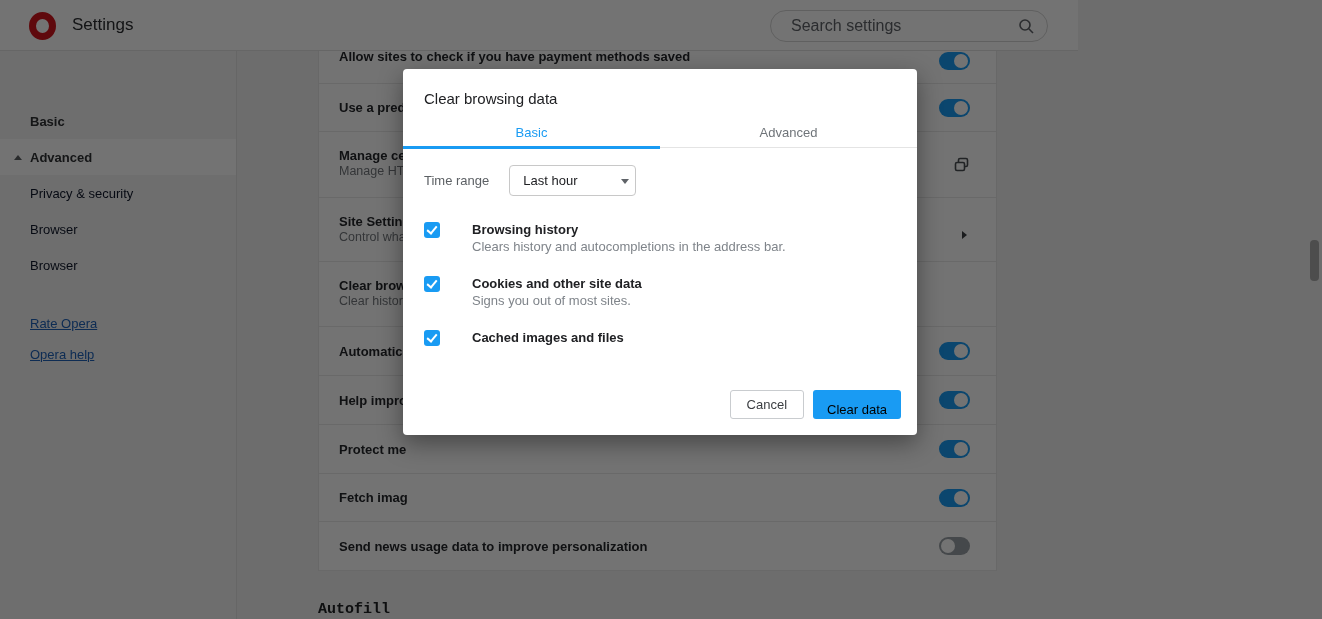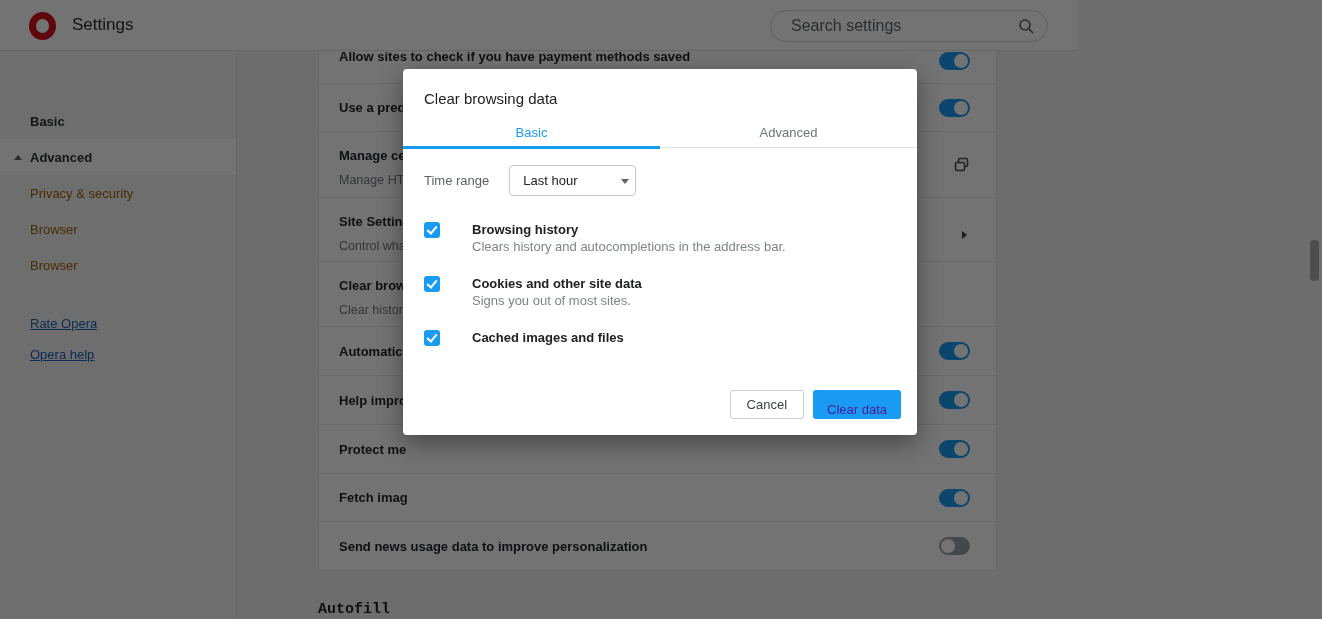--- a/index.html
+++ b/index.html
@@ -39,21 +39,21 @@
   .search-icon{ margin-right:12px; display:flex; }
 
   
   .sidebar{
     position:absolute; left:0; top:51px; width:237px; height:568px;
     background:#f4f4f4; border-right:1px solid #e2e2e2; z-index:1;
   }
   .side-nav{ margin-top:52px; }
   .side-item{
     height:36px; display:flex; align-items:center; padding-left:30px;
-    font-size:13px; color:#a16207; position:relative; cursor:pointer;
+    font-size:13px; color:#0f172a; position:relative; cursor:pointer;
   }
   .side-item.bold{ font-weight:bold; color:#2f3134; }
   .side-item.selected{ background:#ffffff; }
   .caret-up{
     position:absolute; left:14px; top:16px; width:0; height:0;
     border-left:4px solid transparent; border-right:4px solid transparent;
     border-bottom:5px solid #5c6063;
   }
   .side-links{ margin-top:25px; }
   .side-link{
@@ -65,21 +65,21 @@
   .card{
     position:absolute; left:318px; top:51px; width:679px; background:#fff;
     border-left:1px solid #e6e6e6; border-right:1px solid #e6e6e6; z-index:1;
   }
   .row{
     position:relative; border-bottom:1px solid #e9e9e9;
     display:flex; align-items:center; justify-content:space-between;
     padding:0 26px 0 20px; font-size:13px; color:#24262a;
   }
   .row-label{ font-weight:600; line-height:17px; }
-  .row-sub{ font-weight:400; color:#73777c; margin-top:9px; line-height:15px; font-size:12.5px; }
+  .row-sub{ font-weight:400; color:#73777c; margin-top:0; line-height:15px; font-size:12.5px; }
   .row.two{ align-items:flex-start; padding-top:15px; }
   .row-first{ height:33px; }
   .row-first .row-label{ position:absolute; left:20px; top:-3px; white-space:nowrap; }
   .row-first .toggle{ position:absolute; right:26px; top:1px; }
 
   .toggle{
     width:31px; height:18px; border-radius:9px; background:var(--accent);
     position:relative; flex:none; cursor:pointer;
   }
   .toggle::after{
@@ -145,21 +145,21 @@
     border:solid #fff; border-width:0 2px 2px 0; transform:rotate(40deg);
   }
   .check-text{ margin-left:20px; }
   .check-label{ font-weight:600; color:#202124; line-height:17px; }
   .check-desc{ color:#7f848a; line-height:17px; }
   .m-footer{ position:absolute; right:16px; bottom:16px; display:flex; gap:9px; }
   .btn{
     height:29px; border-radius:3px; font-size:13px; font-family:inherit; cursor:pointer;
   }
   .btn-cancel{ background:#fff; border:1px solid #c9cccf; color:#3b3e42; padding:0 16px; }
-  .btn-primary{ background:var(--accent); border:none; color:#4c1d95; padding:12px 14px; }
+  .btn-primary{ background:var(--accent); border:none; color:#000000; padding:12px 14px; }
 
   svg{ display:block; }
 </style>
 </head>
 <body>
 
 <div class="screen">
 
   <div class="header">
     <div class="opera-logo"></div>

